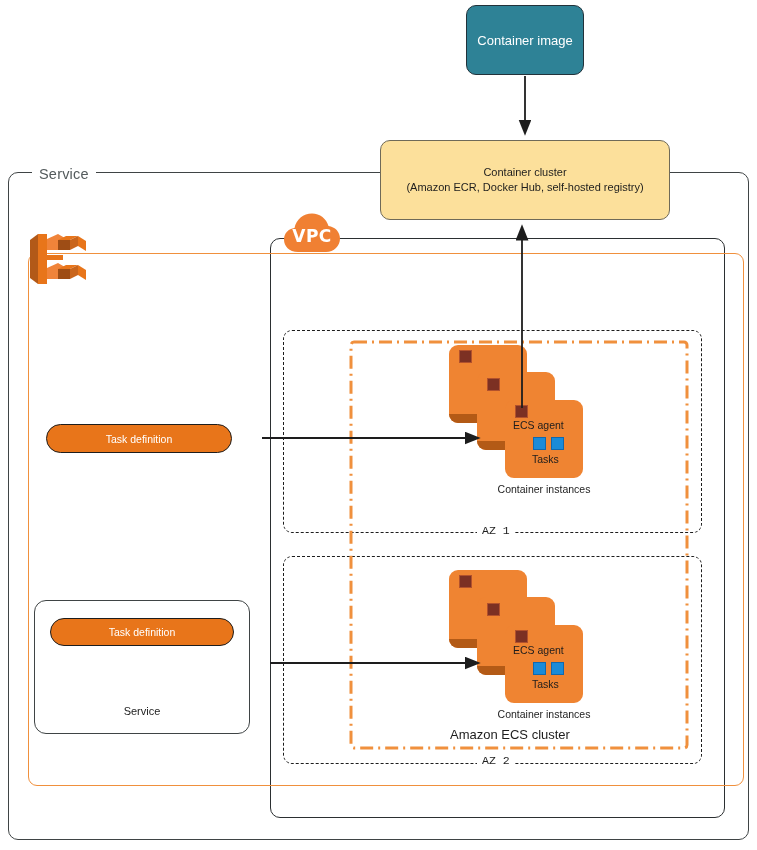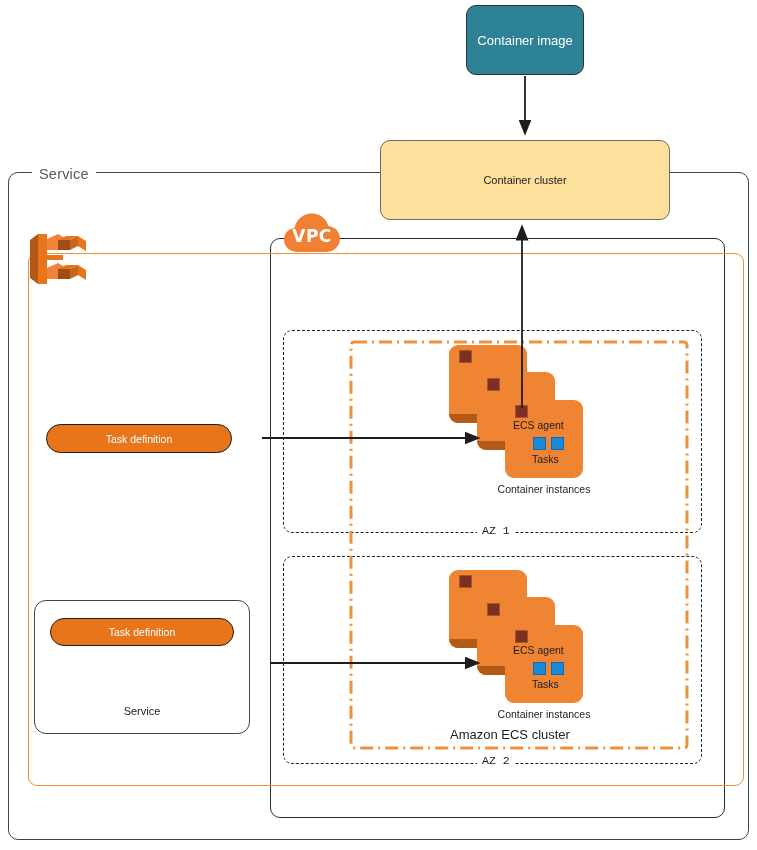--- a/index.html
+++ b/index.html
@@ -84,20 +84,21 @@
     <rect x="351" y="342" width="336" height="406" rx="3" ry="3" fill="none" stroke="#F0903D" stroke-width="3" stroke-dasharray="13 5 2 5"></rect>
   </svg>
   <div class="cluster-label" style="left:444px;top:727px;">Amazon ECS cluster</div>
 
   <div class="node node-teal" style="left:466px;top:5px;width:118px;height:70px;">
     <span>Container image</span>
   </div>
 
   <div class="node node-yellow" style="left:380px;top:140px;width:290px;height:80px;flex-direction:column;">
     <span>Container cluster</span>
+    <span>(Amazon ECR, Docker Hub, self-hosted registry)</span>
   </div>
 
   <div class="box" style="left:22px;top:228px;width:72px;height:62px;">
     <svg viewBox="0 0 72 62" width="72" height="62">
       <polygon points="8,12 16,6 16,56 8,50" fill="#B25918"></polygon>
       <polygon points="16,6 24,11 24,51 16,56" fill="#F0843A"></polygon>
       <rect x="16" y="6" width="9" height="50" fill="#E8751A"></rect>
       <polygon points="25,11 25,22 48,22 48,13 36,6" fill="#F0843A"></polygon>
       <polygon points="25,40 25,51 48,51 48,42 36,35" fill="#F0843A"></polygon>
       <polygon points="36,12 48,12 48,22 36,22" fill="#9E4D15"></polygon>

